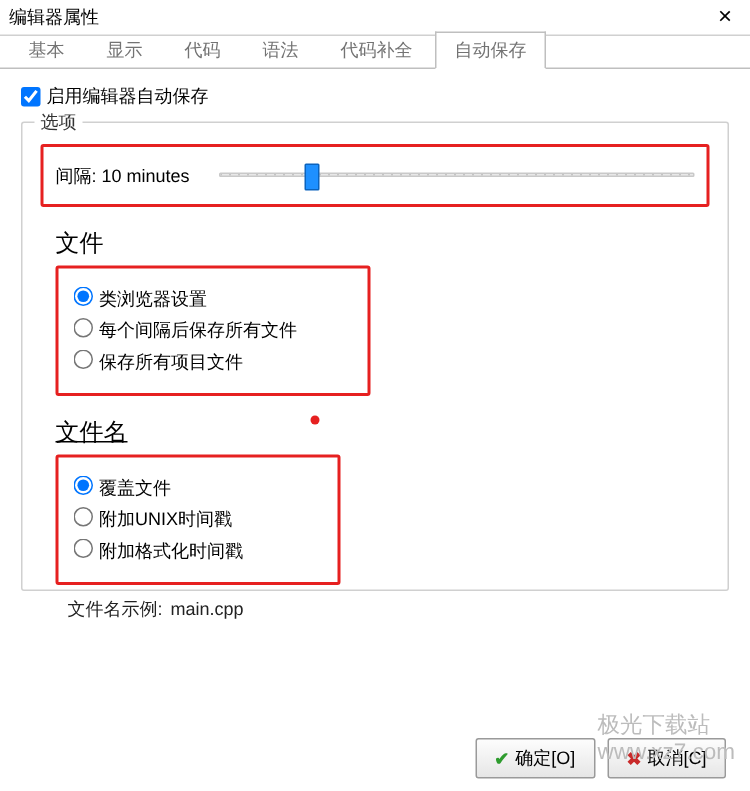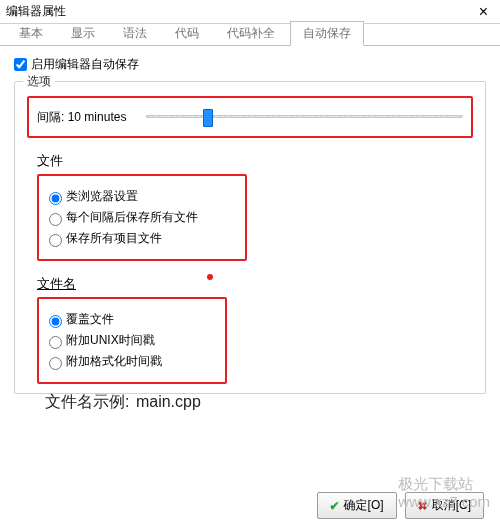--- a/index.html
+++ b/index.html
@@ -107,39 +107,39 @@
   .slider-thumb {
     position: absolute;
     top: 2px;
     width: 10px;
     height: 18px;
     background: #1e90ff;
     border: 1px solid #0b63bd;
     border-radius: 1px;
   }
   .sub-label {
-    font-size: 13px;
+    font-size: 16px;
     margin: 14px 0 4px 10px;
   }
   .radio-box {
     margin-left: 10px;
     padding: 8px 10px;
     width: 210px;
   }
   .radio-row {
     display: flex;
-    align-items: flex-end;
+    align-items: flex-start;
     margin: 4px 0;
     gap: 4px;
     cursor: pointer;
   }
   .radio-row input { margin: 0; }
   .example-row {
     margin: 8px 0 0 18px;
-    font-size: 16px;
+    font-size: 12px;
     color: #222;
   }
   .example-row .ex1 { margin-right: 2px; }
   .buttons {
     position: absolute;
     bottom: 8px;
     right: 16px;
     display: flex;
     gap: 8px;
   }
@@ -177,22 +177,22 @@
 <body>
 
 <div class="titlebar">
   <span class="title">编辑器属性</span>
   <span class="close">×</span>
 </div>
 
 <div class="tabs">
   <div class="tab">基本</div>
   <div class="tab">显示</div>
+  <div class="tab">代码</div>
   <div class="tab">语法</div>
-  <div class="tab">代码</div>
   <div class="tab">代码补全</div>
   <div class="tab active">自动保存</div>
 </div>
 
 <div class="content">
 
   <label class="checkbox-row">
     <input type="checkbox" checked="" style="">
     <span>启用编辑器自动保存</span>
   </label>

